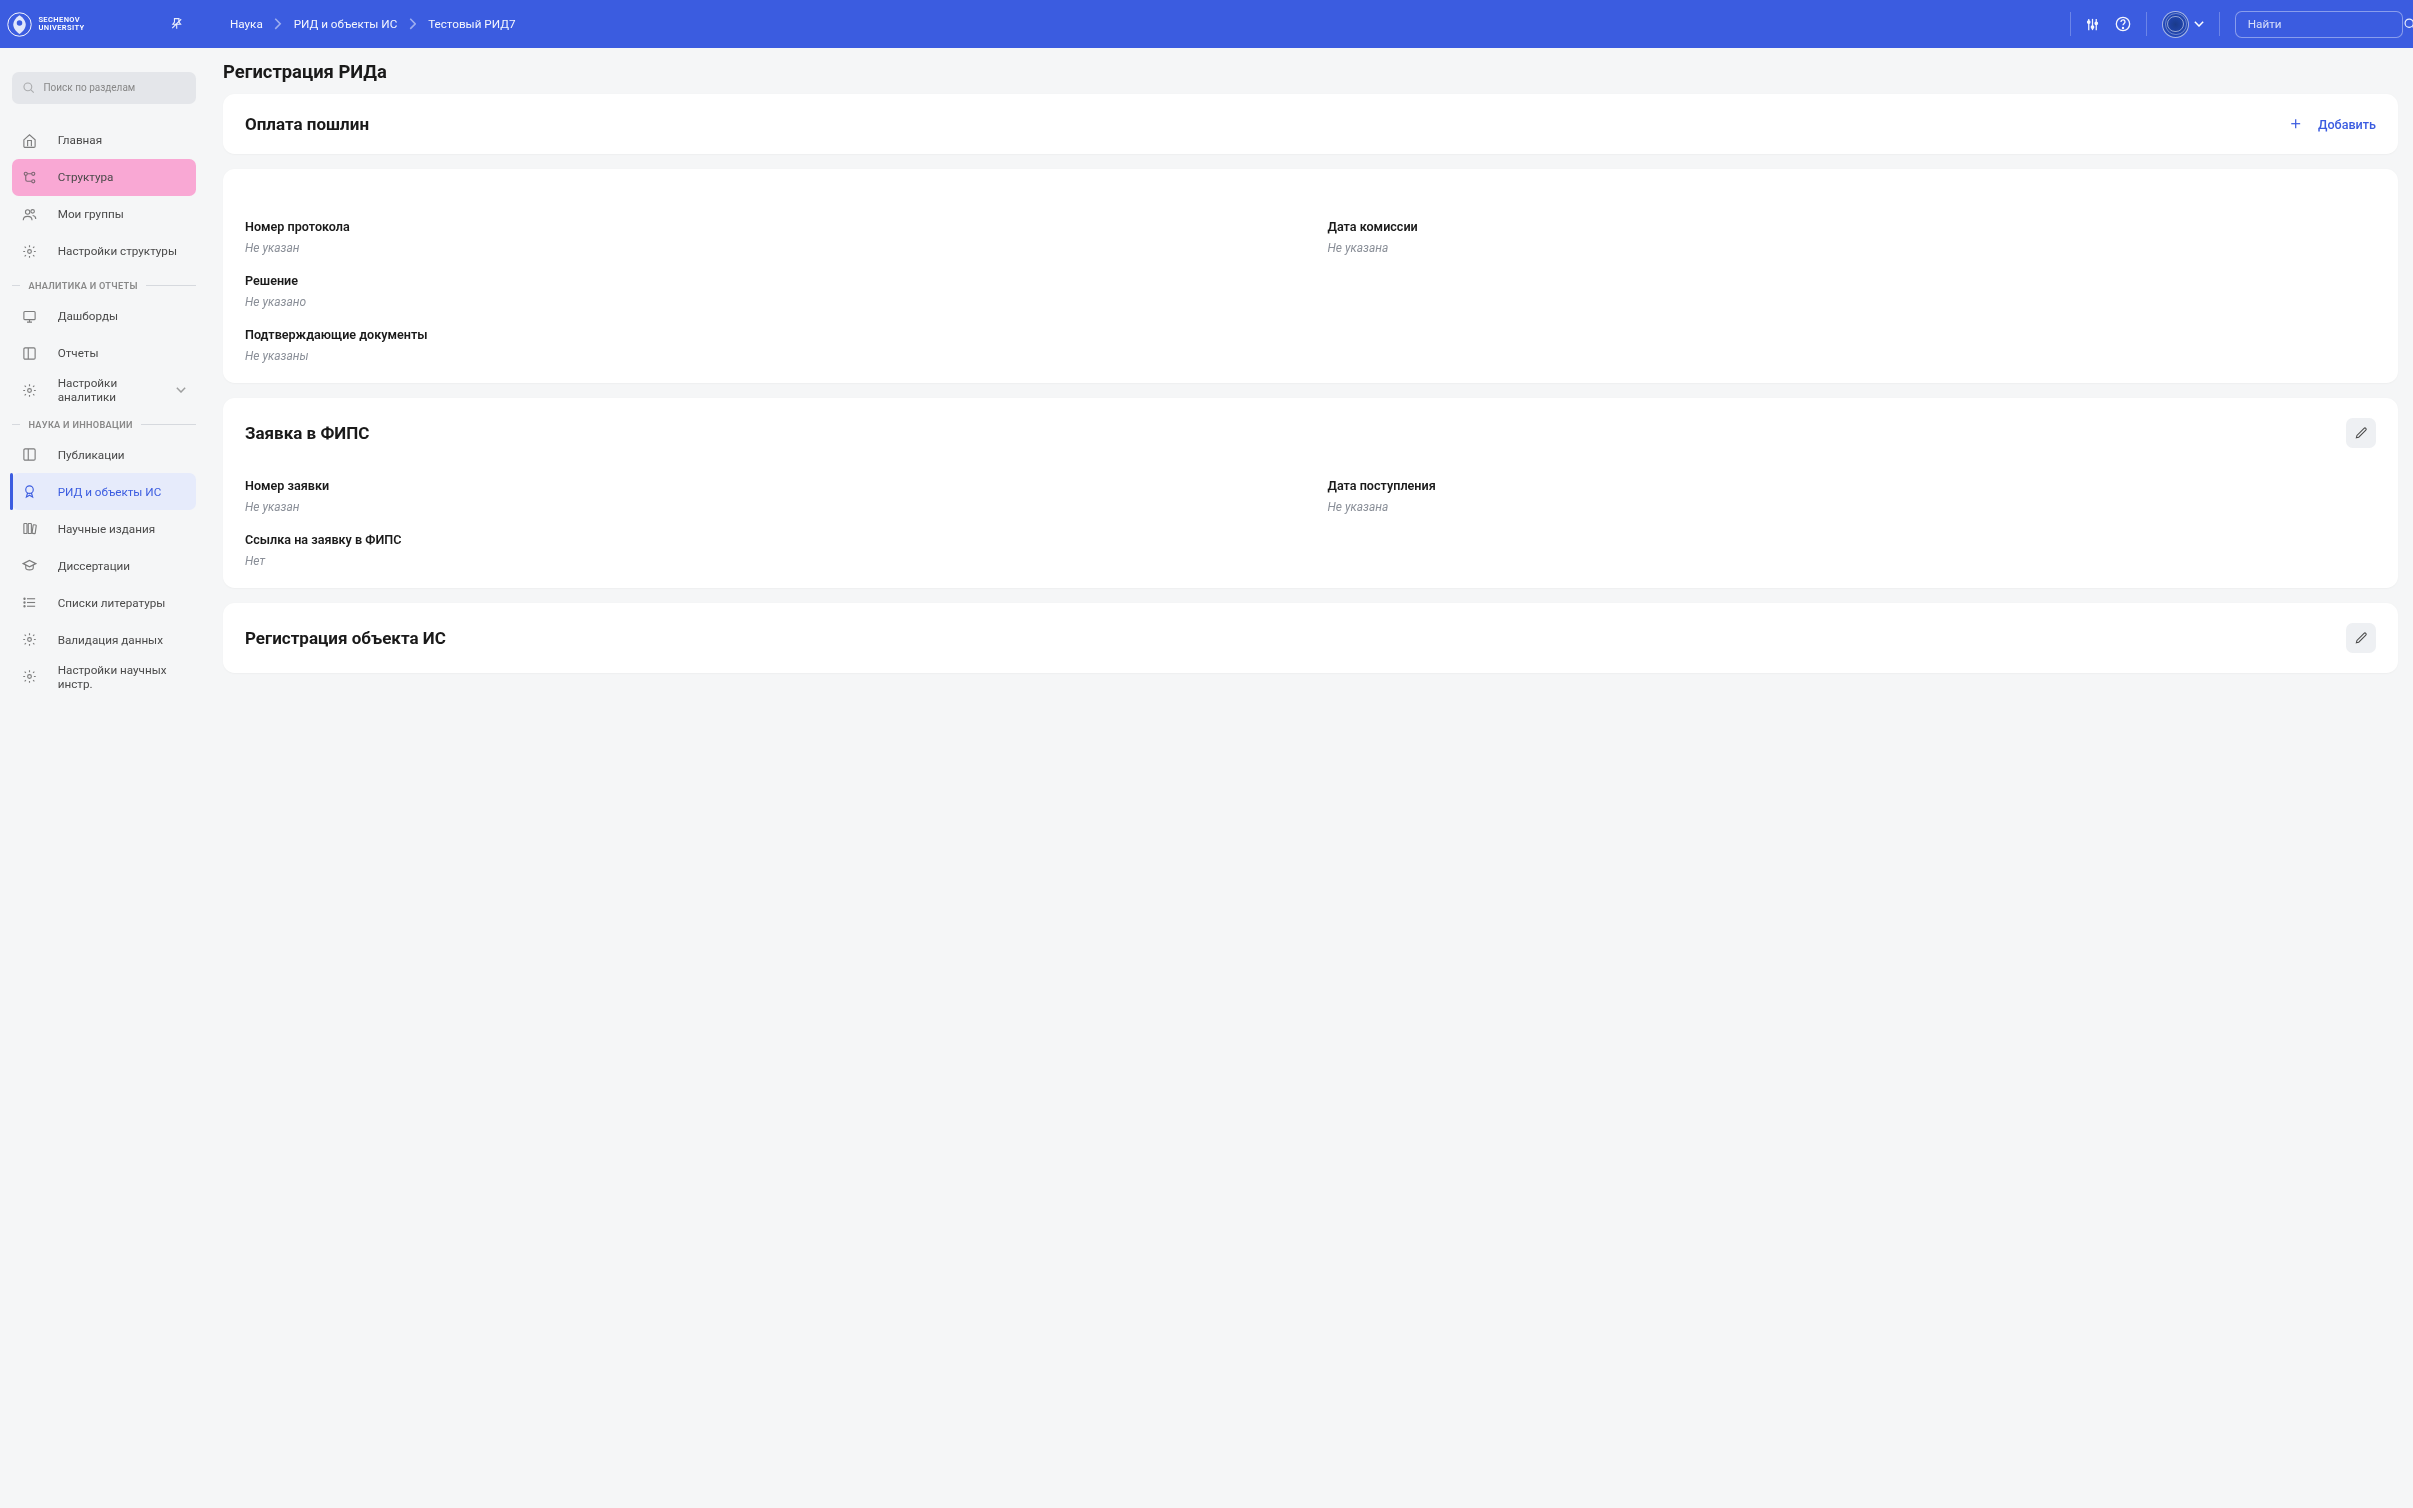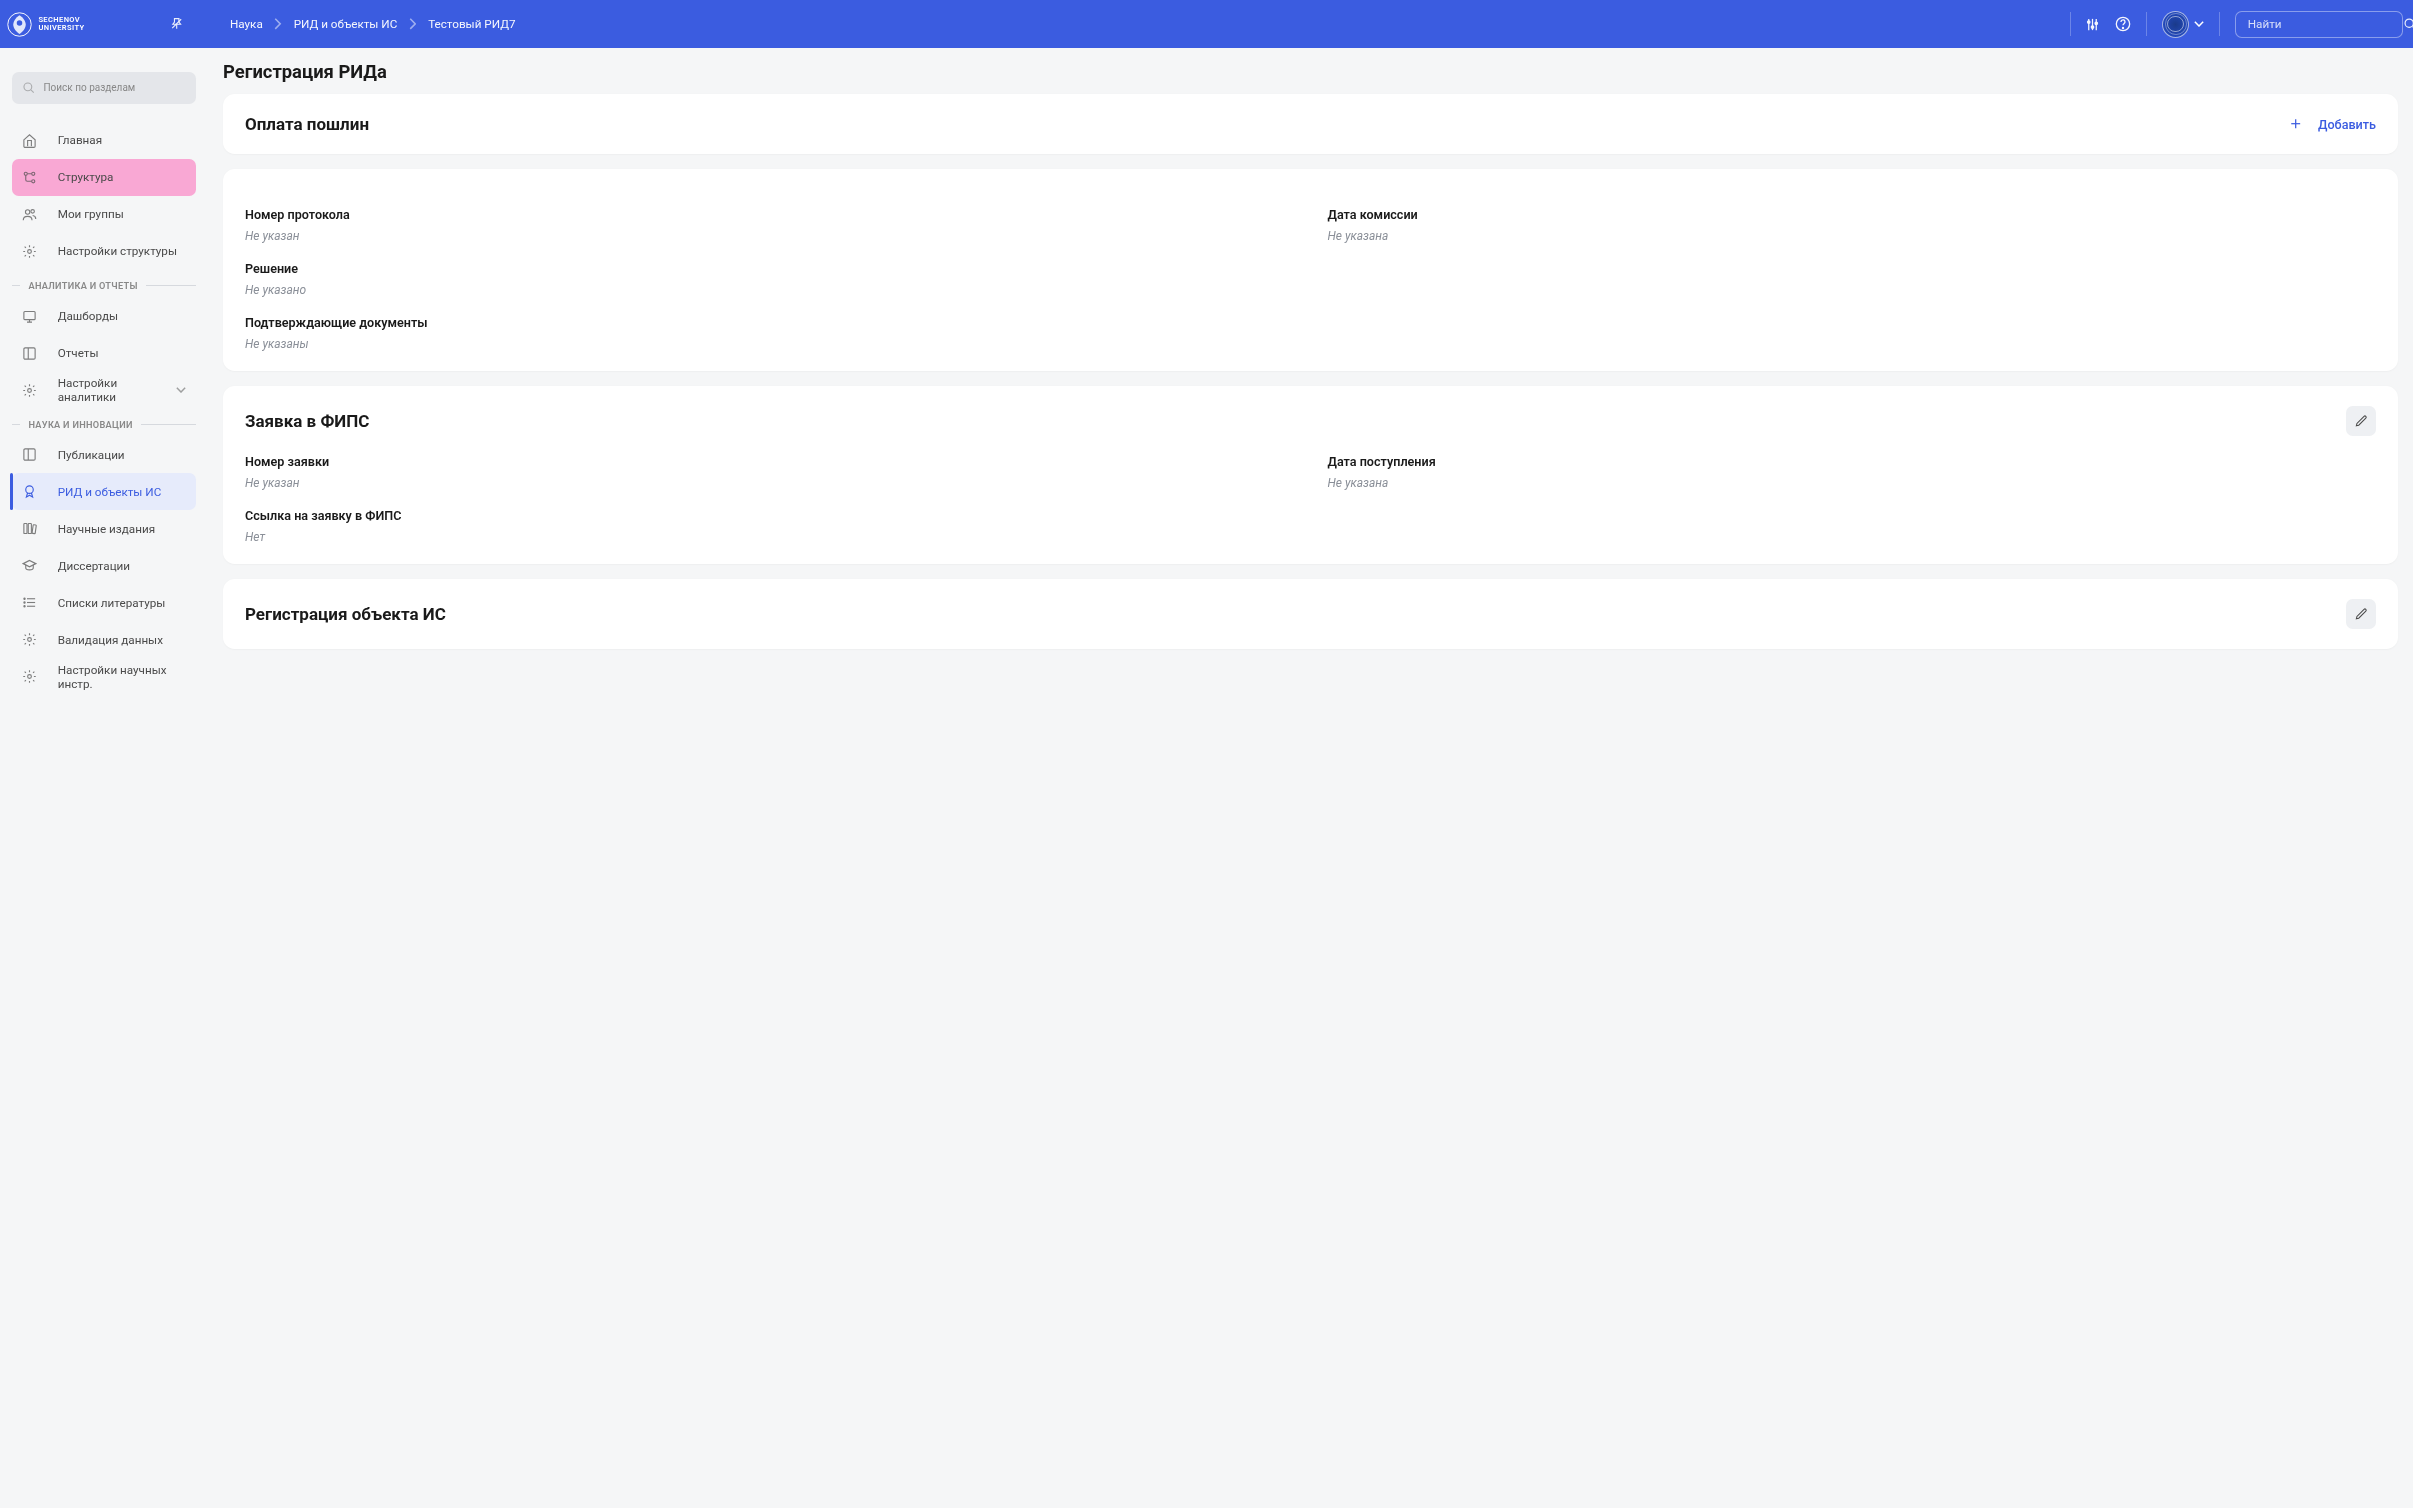--- a/index.html
+++ b/index.html
@@ -47,21 +47,21 @@
     .sb-chevron { margin-left: auto; opacity: 0.5; }
     .sb-section { display: flex; align-items: center; gap: 8.4px; margin: 10px 0 6.7px 0; padding: 0 0px; color: #888; font-size: 9.2px; font-weight: 600; letter-spacing: 0.3px; }
     .sb-section-line { height: 0.8px; background: #d6d9de; }
     .sb-section-line.left { width: 8.4px; }
     .sb-section-line.right { flex: 1; }
 
     .main { flex: 1; padding: 0 15px 25px 15px; }
     .page-title { font-size: 18.4px; font-weight: 700; margin: 13.4px 0 11.7px 0; }
     .card { background: white; border-radius: 11.7px; padding: 20px 22px; margin-bottom: 15px; box-shadow: 0 0.8px 1.7px rgba(0,0,0,0.03); }
     .card-head { display: flex; align-items: center; justify-content: space-between; margin-bottom: 0; }
-    .card-body { margin-top: 18px; }
+    .card-body { margin-top: 30px; }
     .card-title { font-size: 17px; font-weight: 700; }
     .add-btn { display: flex; align-items: center; gap: 16px; color: #3b5ce0; font-size: 12.6px; font-weight: 500; cursor: pointer; }
     .edit-btn { width: 30px; height: 30px; display: flex; align-items: center; justify-content: center; border-radius: 6.7px; cursor: pointer; }
     .edit-btn:hover, .edit-btn.hover { background: #d9dbe0; }
     .edit-btn.idle { background: #eef0f3; }
     .row { display: flex; gap: 34px; }
     .field { flex: 1; }
     .field + .field { flex: 1; }
     .field-label { font-size: 12.6px; font-weight: 600; margin-bottom: 6.7px; }
     .field-value { font-size: 12px; color: #8a8f98; font-style: italic; }

